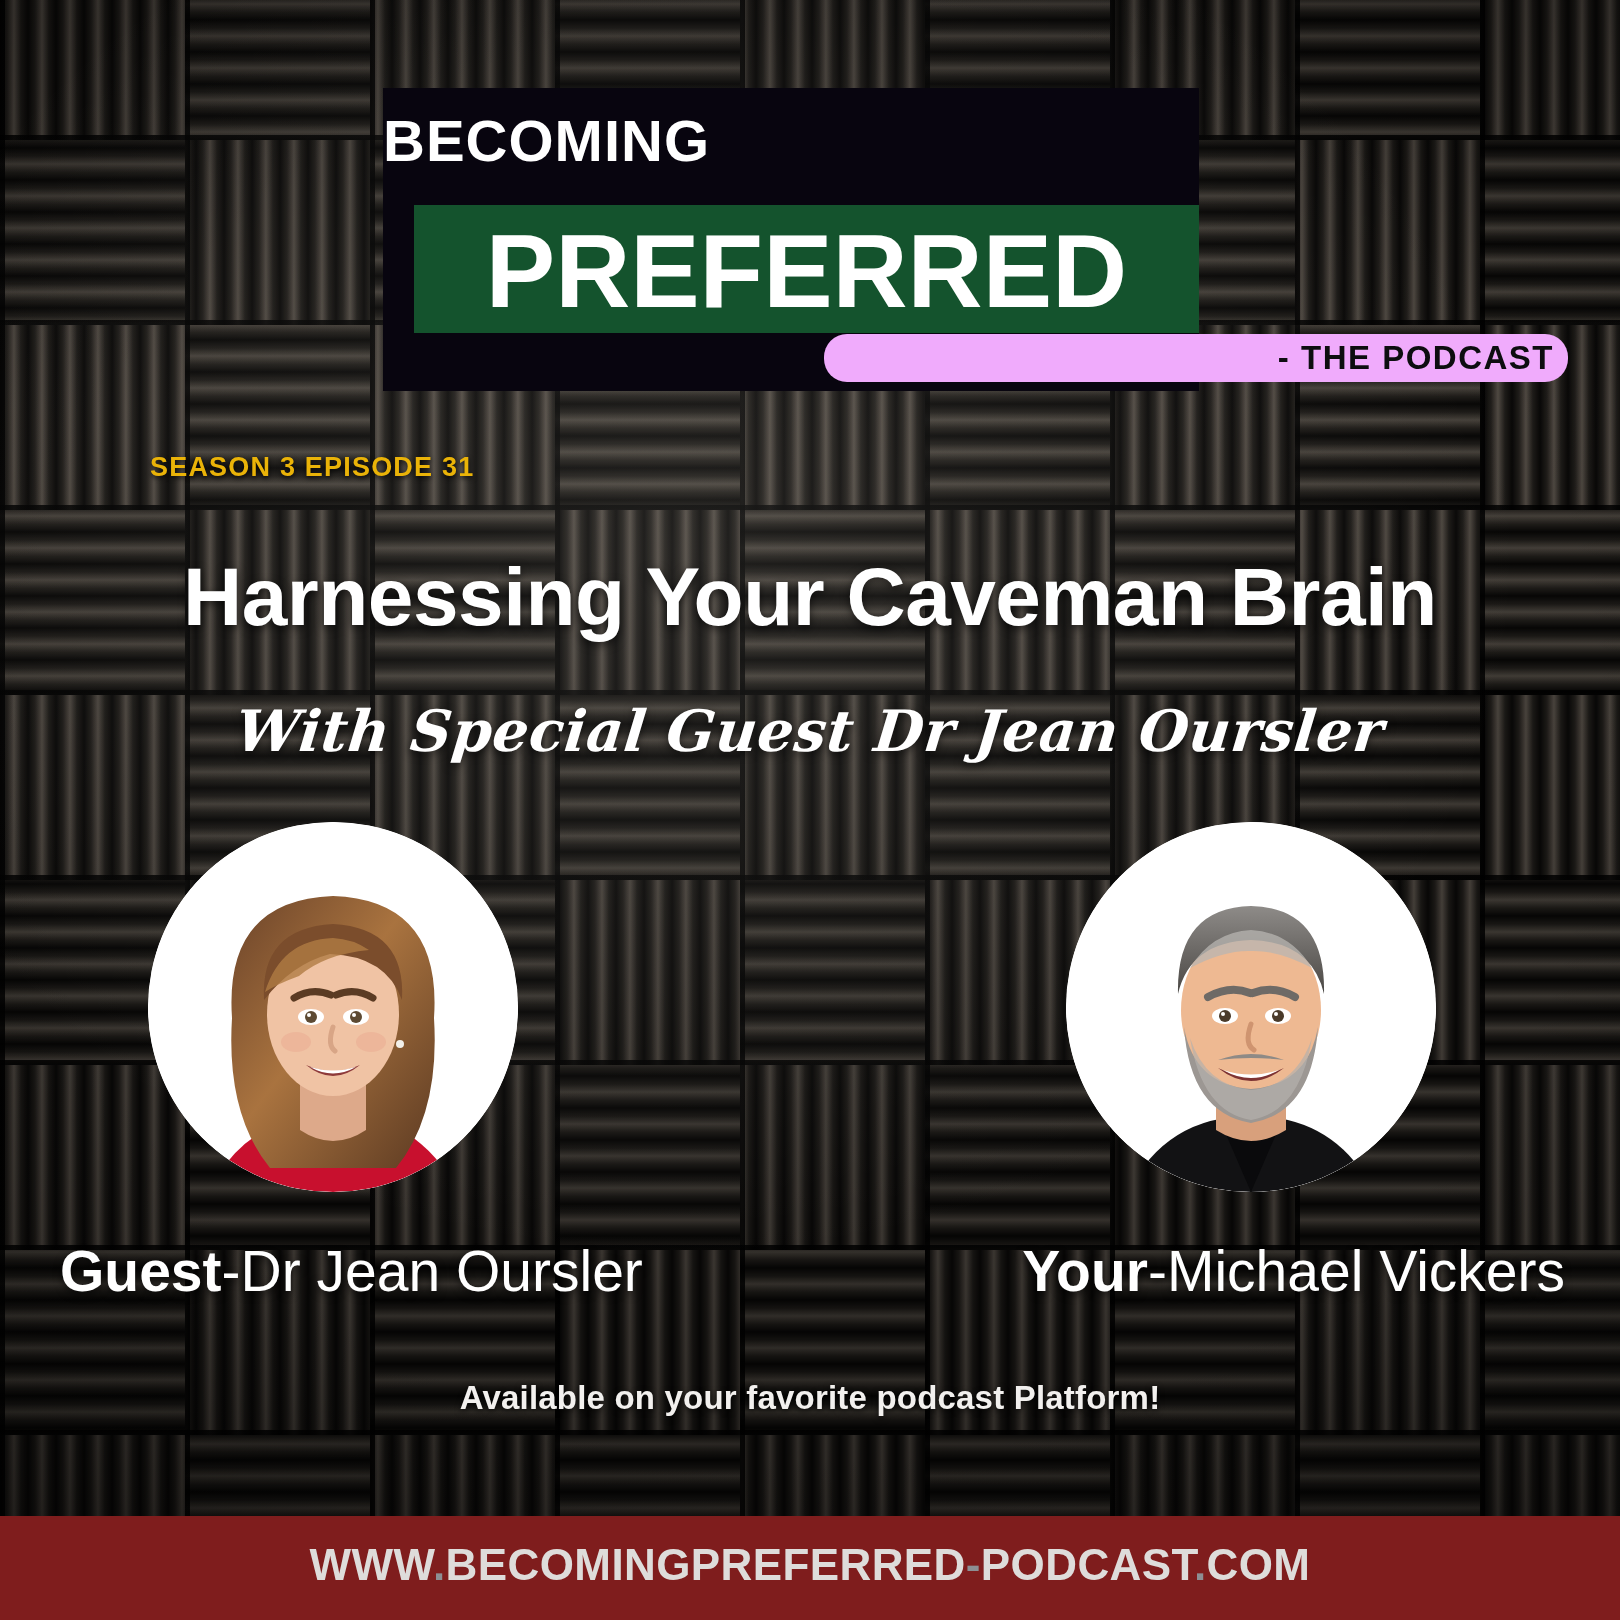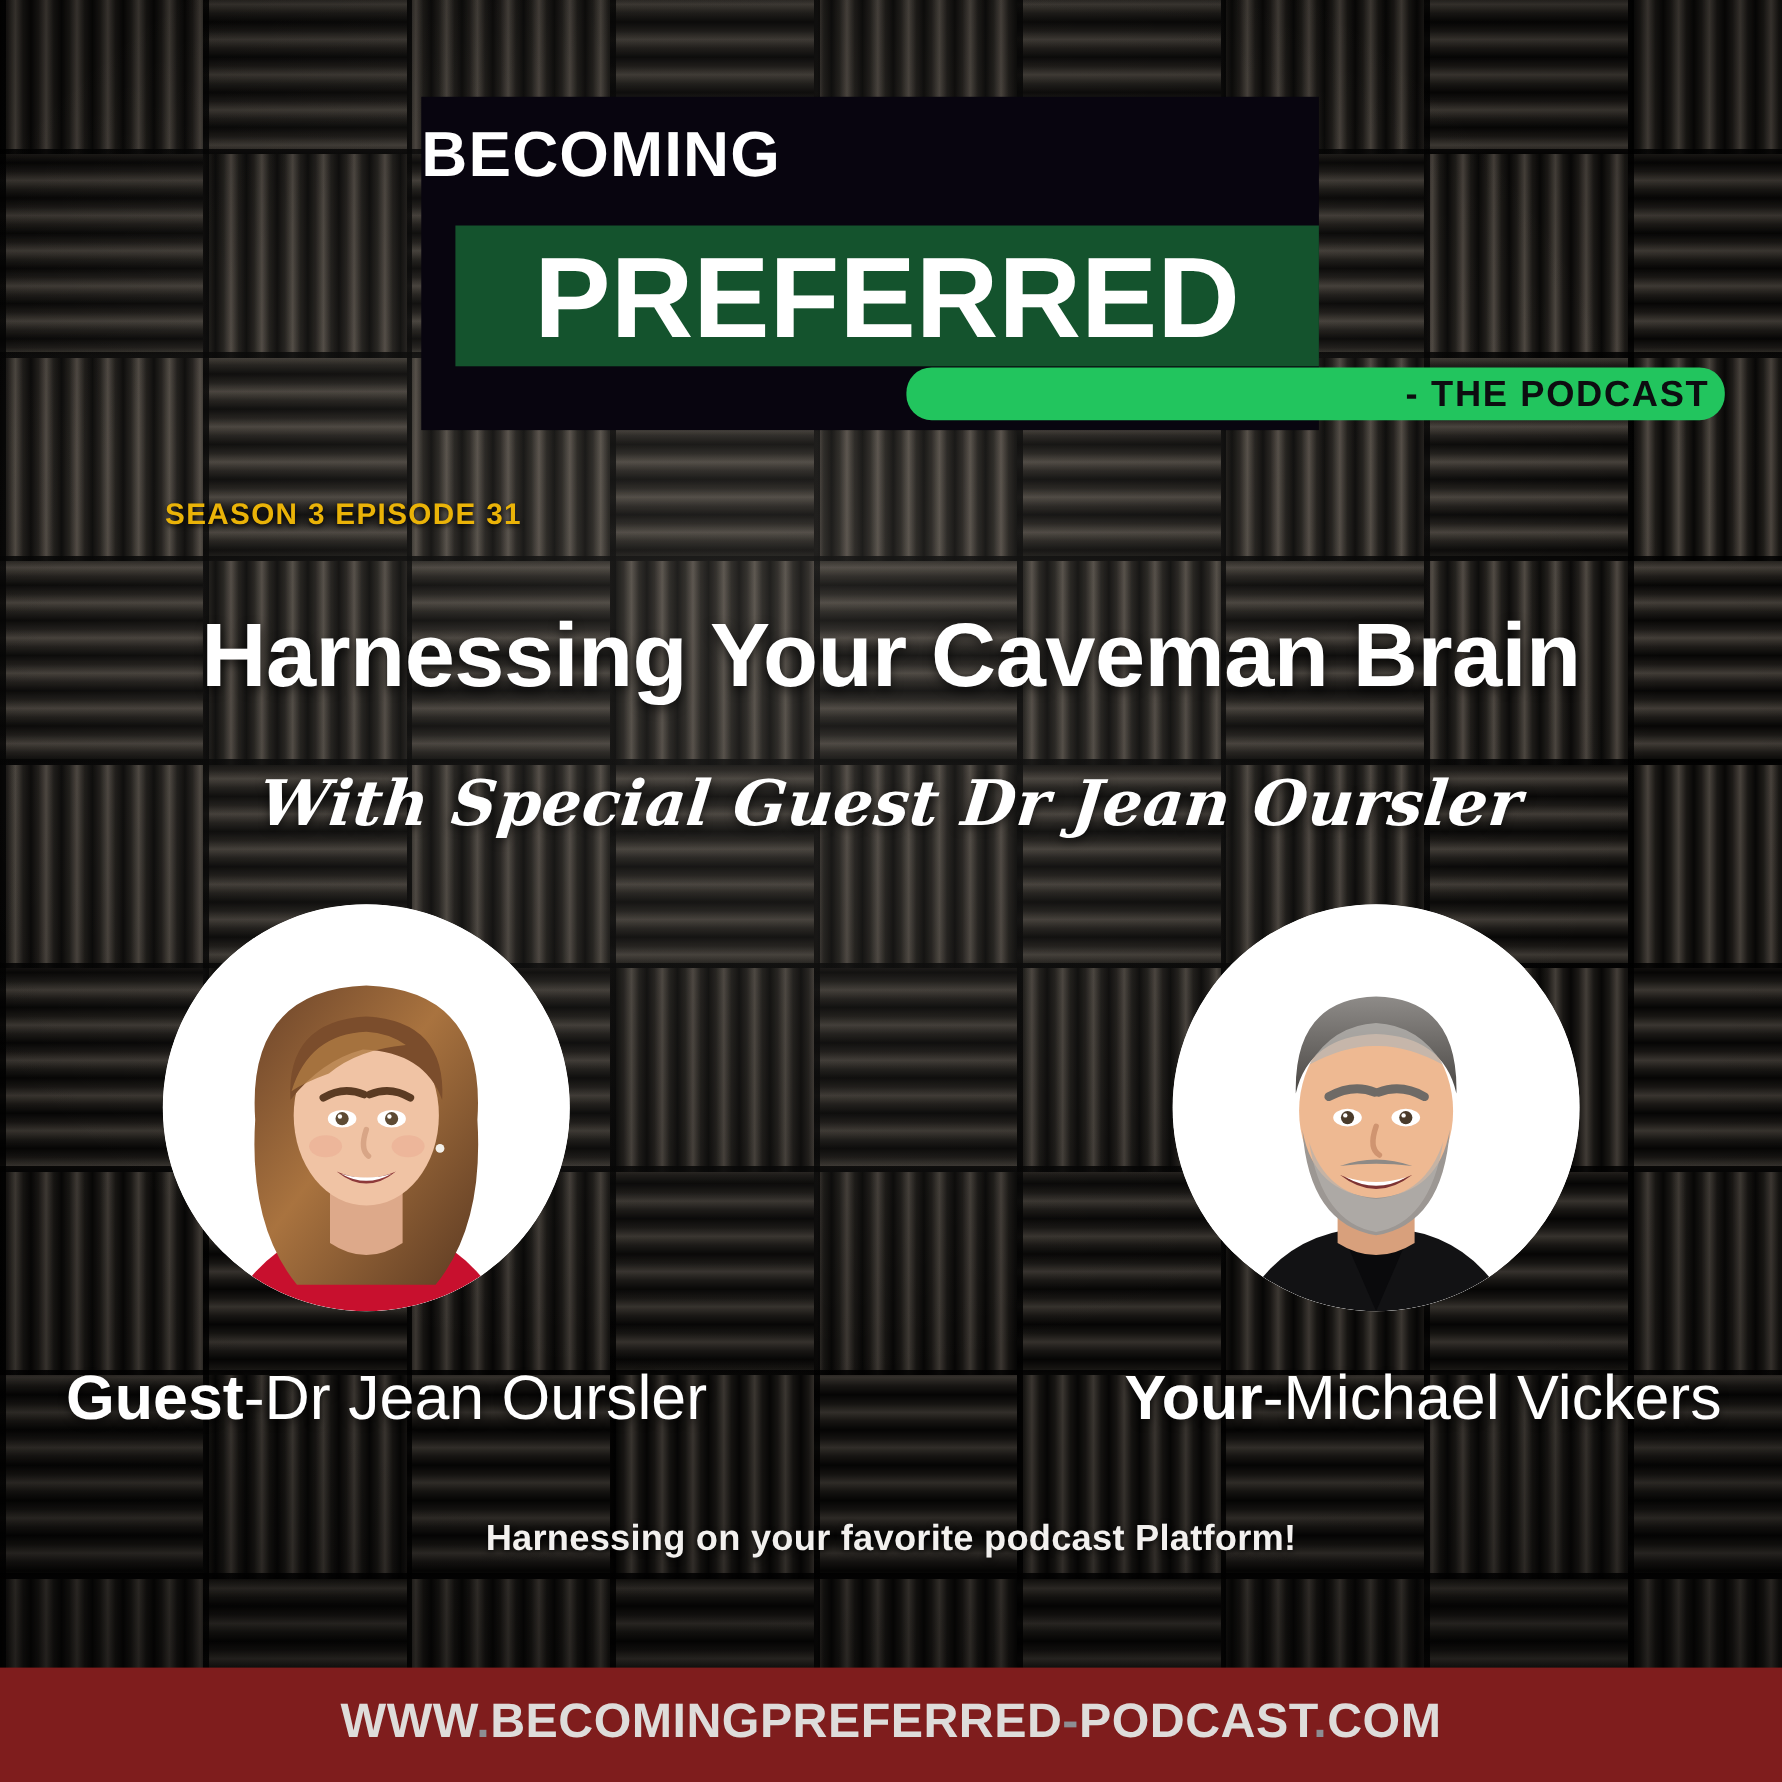--- a/index.html
+++ b/index.html
@@ -169,21 +169,21 @@
     letter-spacing: 0px;
     line-height: 1;
   }
 
   .logo-podcast-strip {
     position: absolute;
     left: 441px;
     top: 246px;
     width: 744px;
     height: 48px;
-    background: #22c55e;
+    background: #f0abfc;
     border-radius: 23px;
   }
 
   .logo-podcast-text {
     position: absolute;
     right: 14px;
     top: 5px;
     color: #0d0d10;
     font-size: 33px;
     font-weight: bold;
@@ -430,19 +430,19 @@
 
   <div class="name-row">
     <div class="name-line guest">
       <b>Guest</b><span class="reg">-</span><span class="reg">Dr Jean Oursler</span>
     </div>
     <div class="name-line host">
       <b>Your</b><span class="reg">-</span><span class="reg">Michael Vickers</span>
     </div>
   </div>
 
-  <div class="available-line">Harnessing on your favorite podcast Platform!</div>
+  <div class="available-line">Available on your favorite podcast Platform!</div>
 
   <div class="url-bar">
     <div class="url-text"><span>WWW</span><span class="dot">.</span><span>BECOMINGPREFERRED</span><span class="dot">-</span><span>PODCAST</span><span class="dot">.</span><span>COM</span></div>
   </div>
 
 </div>
 
 </body></html>

